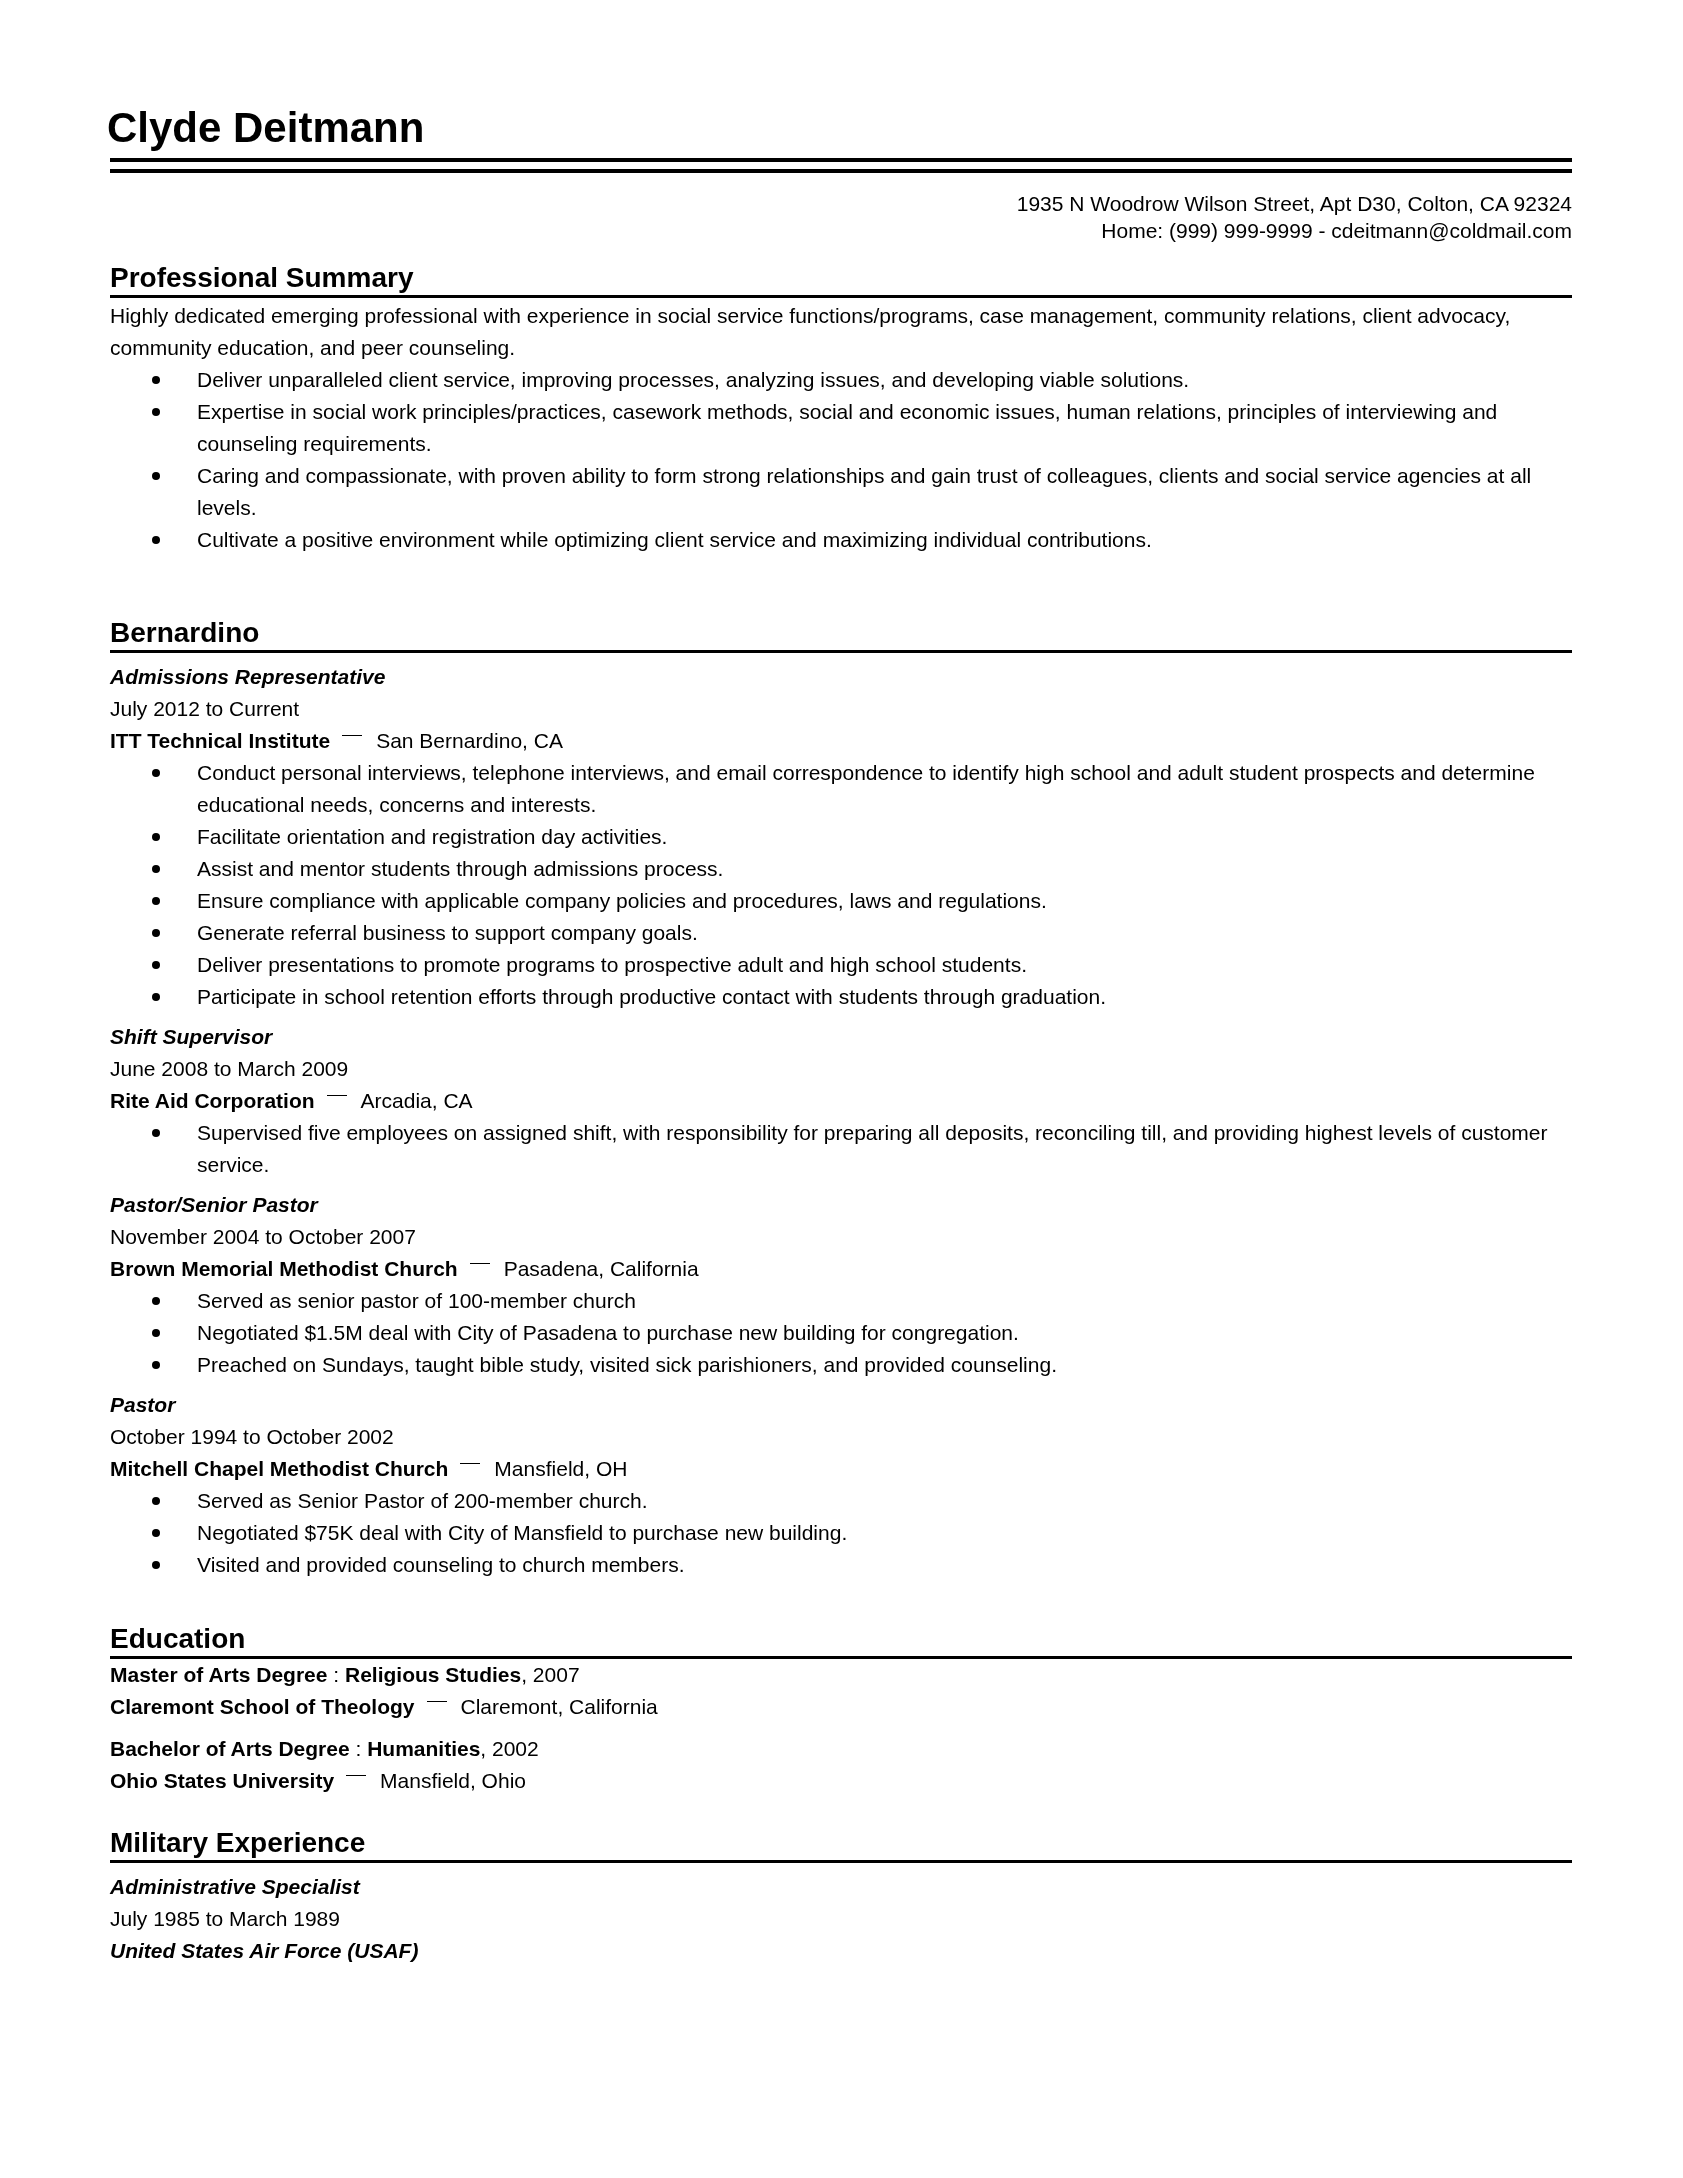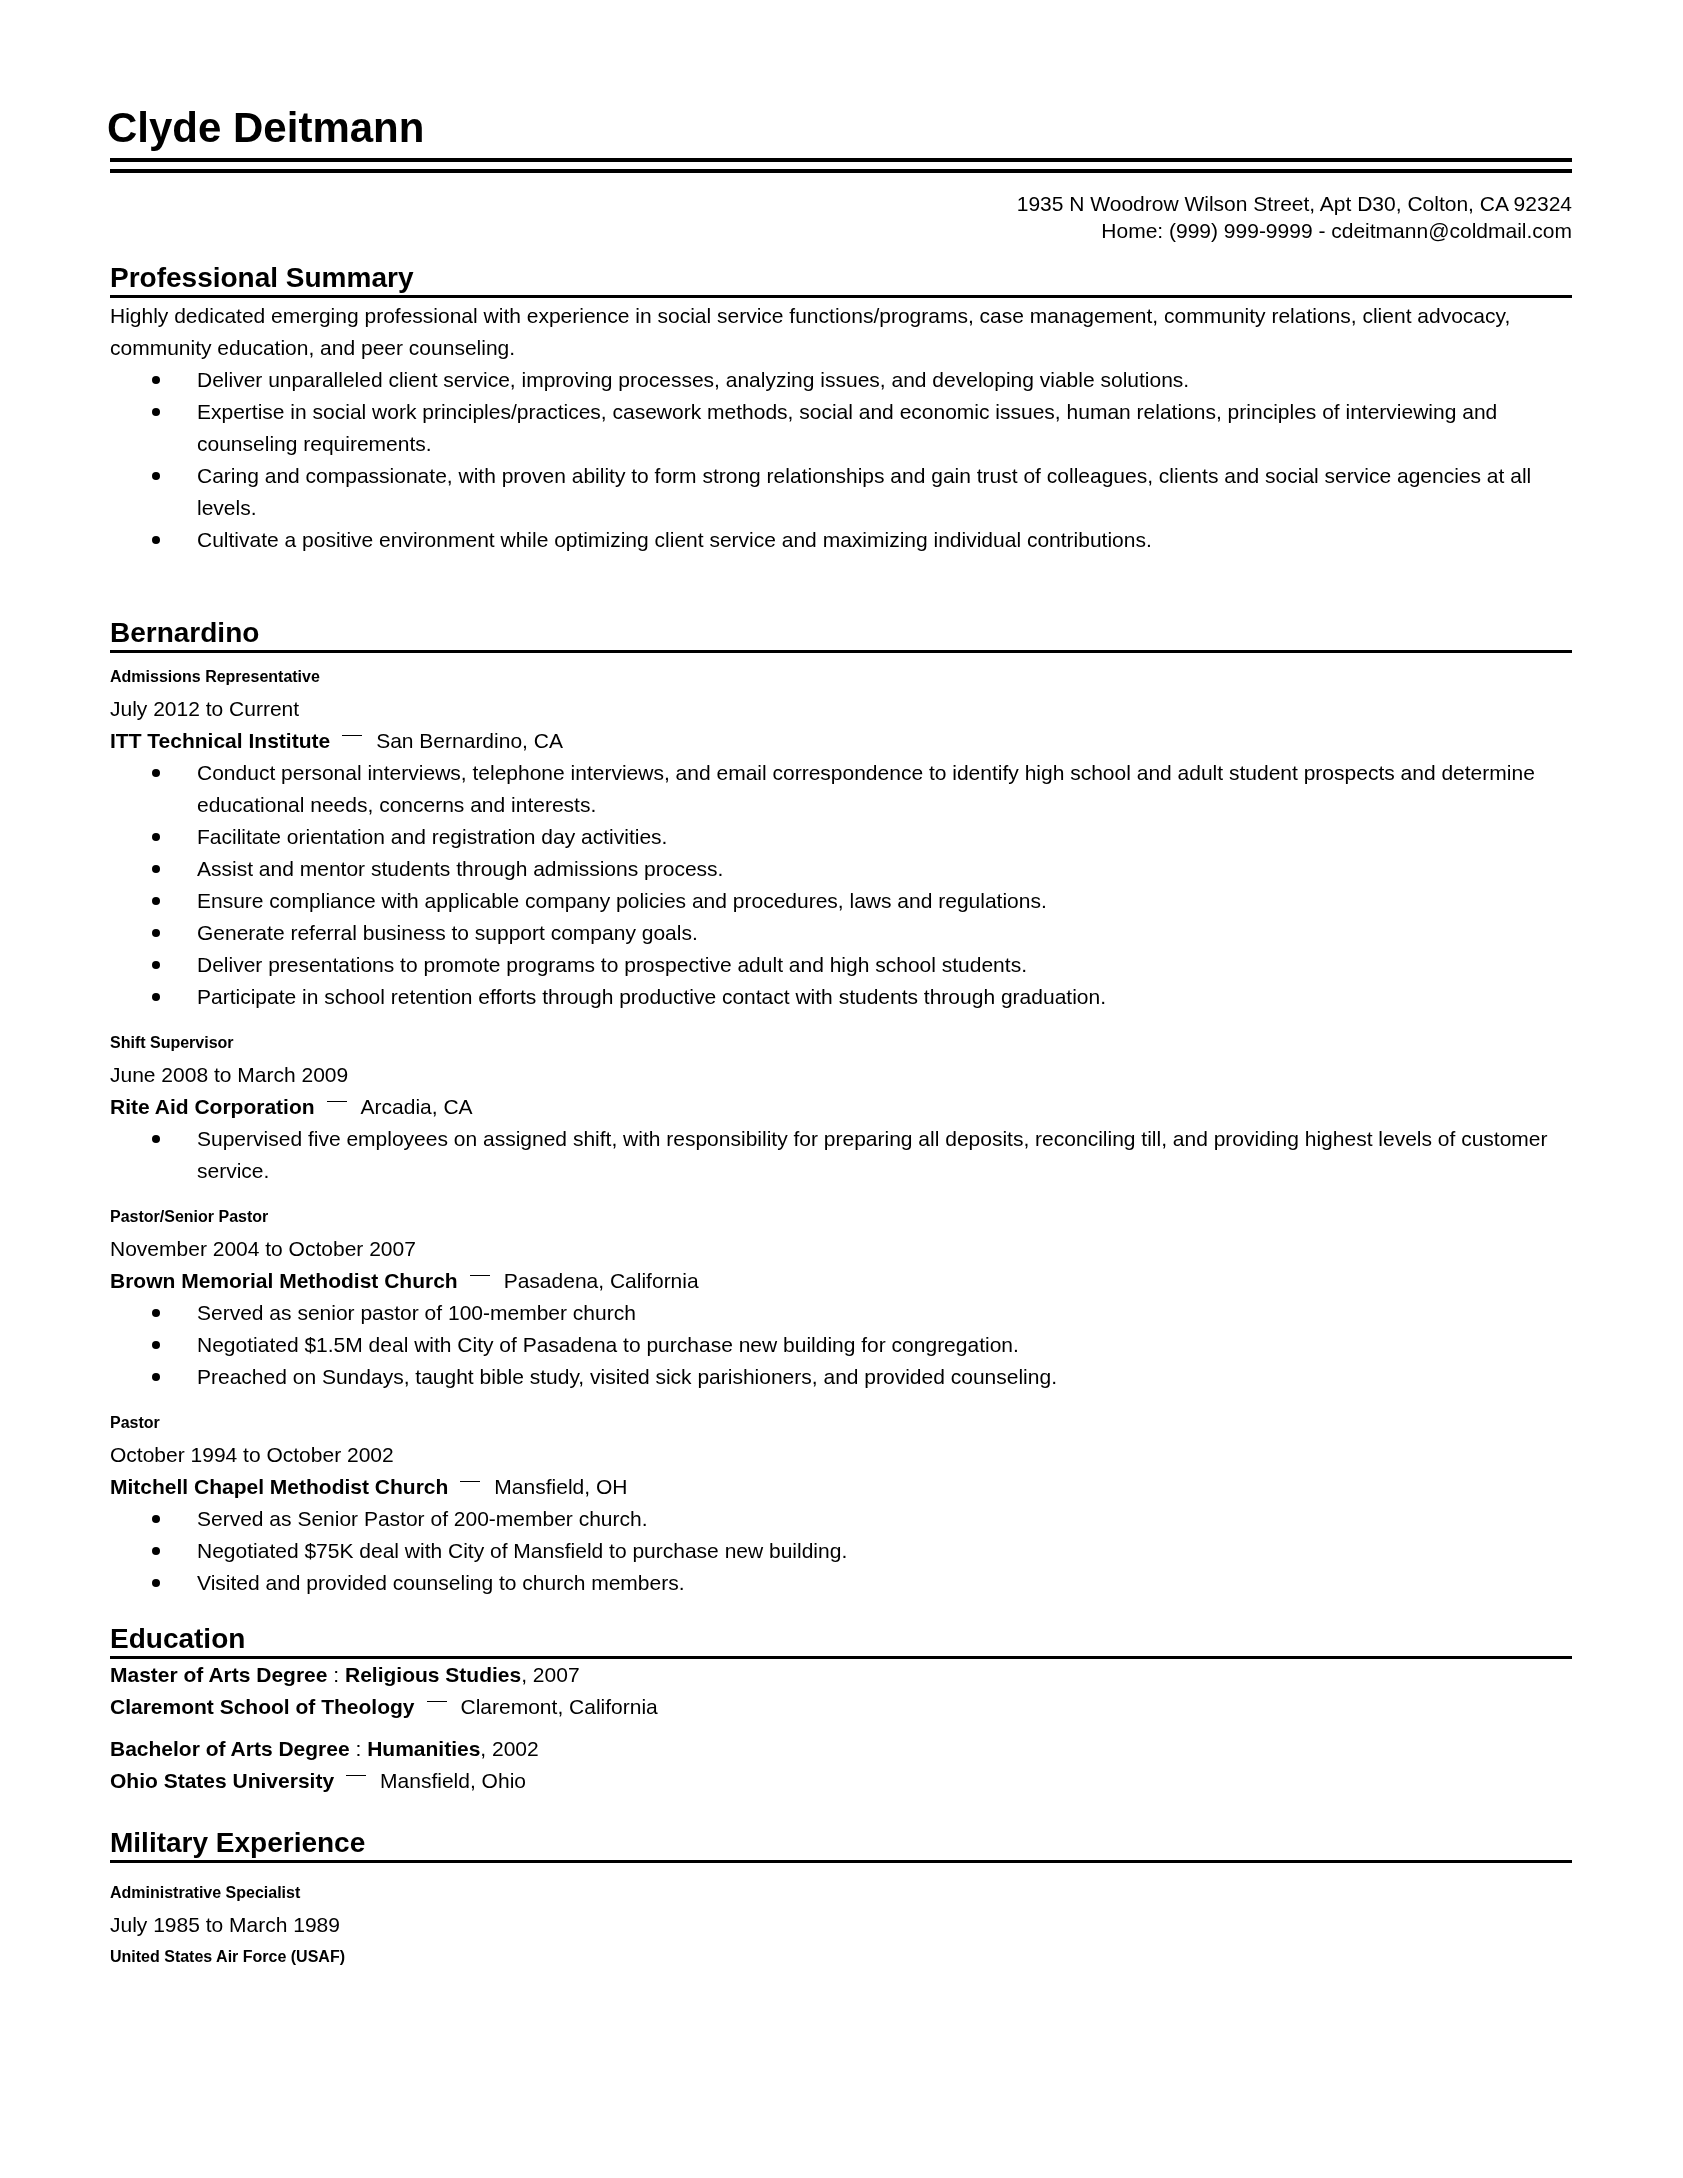--- a/index.html
+++ b/index.html
@@ -24,23 +24,23 @@
     border-bottom: 3px solid #000; padding-bottom: 0px;
   }
   .body-text { font-size: 21px; line-height: 32px; }
   .para { margin: 0; }
   ul.bullets { list-style: none; margin: 0; padding: 0; }
   ul.bullets li { position: relative; padding-left: 87px; font-size: 21px; line-height: 32px; }
   ul.bullets li .dot {
     position: absolute; left: 42px; top: 12px; width: 8px; height: 8px;
     background: #000; border-radius: 50%; filter: blur(0.4px);
   }
-  .job { margin-top: 14px; }
+  .job { margin-top: 8px; }
   .job:first-child { margin-top: 8px; }
-  .title { font-weight: bold; font-size: 16px; line-height: 32px; }
+  .title { font-weight: bold; font-size: 21px; line-height: 32px; font-style: italic; }
   .dates { font-size: 21px; line-height: 32px; }
   .org { font-size: 21px; line-height: 32px; white-space: nowrap; }
   .org b { font-weight: bold; }
   .sep { display: inline-block; width: 20px; height: 1.5px; background: #000; vertical-align: 0.55em; margin: 0 14px 0 12px; }
   .edu { }
   .edu + .edu { margin-top: 10px; }
 </style>
 </head>
 <body>
 

